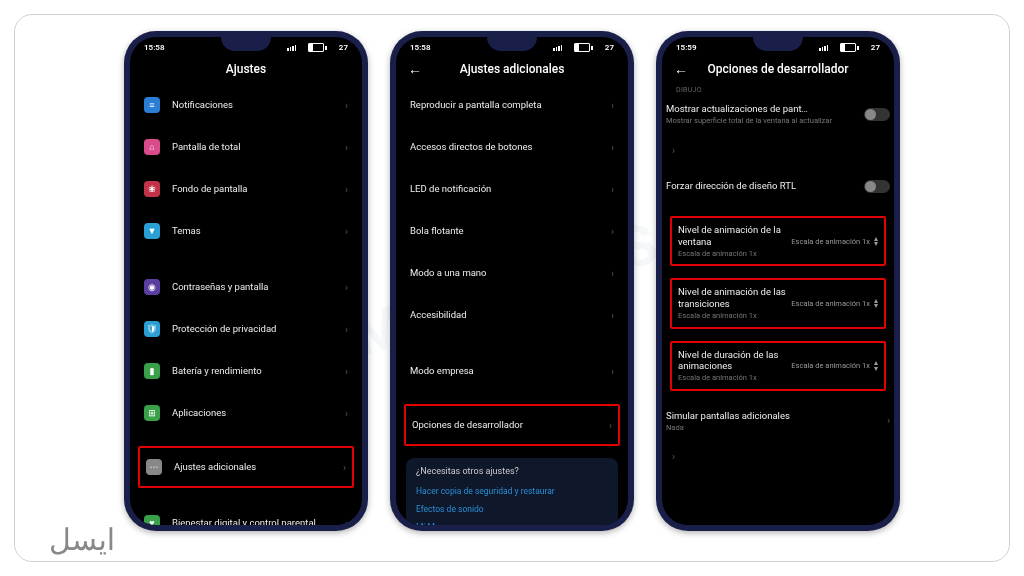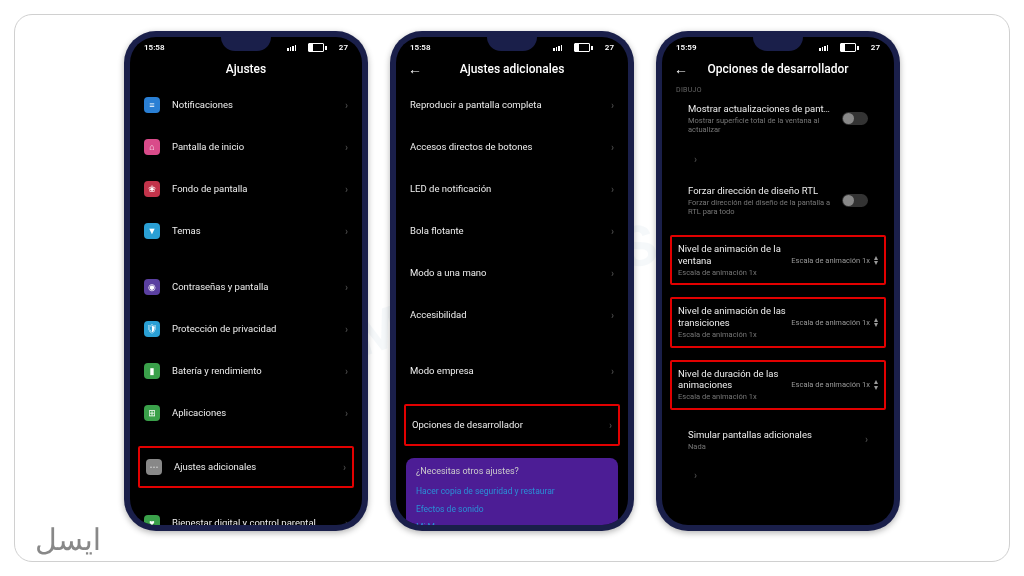--- a/index.html
+++ b/index.html
@@ -14,37 +14,37 @@
 .sig i:nth-child(1){height:3px}.sig i:nth-child(2){height:4px}.sig i:nth-child(3){height:5px}.sig i:nth-child(4){height:6px}
 .batt{display:inline-flex;align-items:center;gap:1px}
 .batt-body{width:14px;height:7px;border:1px solid #fff;border-radius:1px;position:relative}
 .batt-fill{position:absolute;left:0;top:0;bottom:0;width:27%;background:#fff}
 .batt-tip{width:1.5px;height:4px;background:#fff}
 .header{display:flex;justify-content:center;padding:8px 12px;position:relative;font-size:12px;font-weight:500}
 .back{position:absolute;left:12px;font-size:14px;line-height:1}
 .list{padding:0 0 0 0}
 .row{display:flex;align-items:center;padding:8px 14px;min-height:26px;position:relative}
 .row.group-gap{margin-top:14px}
-.row.sm{padding:7px 26px;min-height:22px}
+.row.sm{padding:7px 4px;min-height:22px}
 .icon{width:16px;height:16px;border-radius:4px;margin-right:12px;flex-shrink:0;display:flex;align-items:center;justify-content:center;font-size:9px}
 .label{flex:1;font-size:9.5px;color:#eee;line-height:1.25}
 .chev{color:#555;font-size:10px;margin-left:6px}
 .hl{border:2px solid #e20000;margin:12px 8px;border-radius:2px}
 .hl .row{padding:6px 6px}
 .sub{color:#777;font-size:7.5px;margin-top:1px}
 .toggle{width:26px;height:13px;background:#333;border-radius:8px;position:relative;flex-shrink:0}
 .toggle::after{content:"";position:absolute;width:11px;height:11px;background:#888;border-radius:50%;top:1px;left:1px}
 .val-col{text-align:right;color:#999;font-size:7.5px;line-height:1.2;margin-right:4px}
 .updown{color:#999;font-size:8px;line-height:.7}
-.card{background:#4c1d95;margin:6px 10px;border-radius:8px;padding:8px 10px}
+.card{background:#0f172a;margin:6px 10px;border-radius:8px;padding:8px 10px}
 .card .q{color:#ccc;font-size:9px;margin-bottom:6px}
 .card .link{color:#2a8fd6;font-size:8.5px;padding:4px 0}
 .section-label{color:#666;font-size:7px;padding:2px 14px;text-transform:uppercase;letter-spacing:.3px}
 .watermark{position:absolute;left:50%;top:50%;transform:translate(-50%,-50%) rotate(-18deg);font-size:56px;font-weight:700;color:rgba(120,160,180,.07);white-space:nowrap;pointer-events:none;letter-spacing:2px}
-.brand{position:absolute;left:20px;bottom:4px;font-size:30px;color:#888;font-weight:400;font-family:"Tahoma",sans-serif;direction:rtl}
+.brand{position:absolute;left:34px;bottom:4px;font-size:30px;color:#888;font-weight:400;font-family:"Tahoma",sans-serif;direction:rtl}
 </style>
 </head>
 <body>
 
 <div class="frame">
   <div class="watermark">XIAOMIADICTOS.COM</div>
 
   <div class="phone">
     <div class="screen">
       <div class="notch"></div>
@@ -73,21 +73,21 @@
           <div class="row">
             <span class="icon" style="background: rgb(42, 127, 212);">≡</span>
             <div class="label">
               <div>Notificaciones</div>
             </div>
             <span class="chev">›</span>
           </div>
           <div class="row">
             <span class="icon" style="background: rgb(217, 75, 138);">⌂</span>
             <div class="label">
-              <div>Pantalla de inicio</div>
+              <div>Pantalla de total</div>
             </div>
             <span class="chev">›</span>
           </div>
           <div class="row">
             <span class="icon" style="background: rgb(194, 51, 74);">❀</span>
             <div class="label">
               <div>Fondo de pantalla</div>
             </div>
             <span class="chev">›</span>
           </div>
@@ -267,21 +267,20 @@
               <div class="sub">Mostrar superficie total de la ventana al actualizar</div>
             </div>
             <div class="toggle"></div>
           </div>
           <div class="row sm">
             <span class="chev">›</span>
           </div>
           <div class="row sm">
             <div class="label">
               <div>Forzar dirección de diseño RTL</div>
-              <div class="sub">Forzar dirección del diseño de la pantalla a RTL para todo</div>
             </div>
             <div class="toggle"></div>
           </div>
           <div class="hl">
             <div class="row sm">
               <div class="label">
                 <div>Nivel de animación de la ventana</div>
                 <div class="sub">Escala de animación 1x</div>
               </div>
               <div class="val-col">Escala de animación 1x</div>

